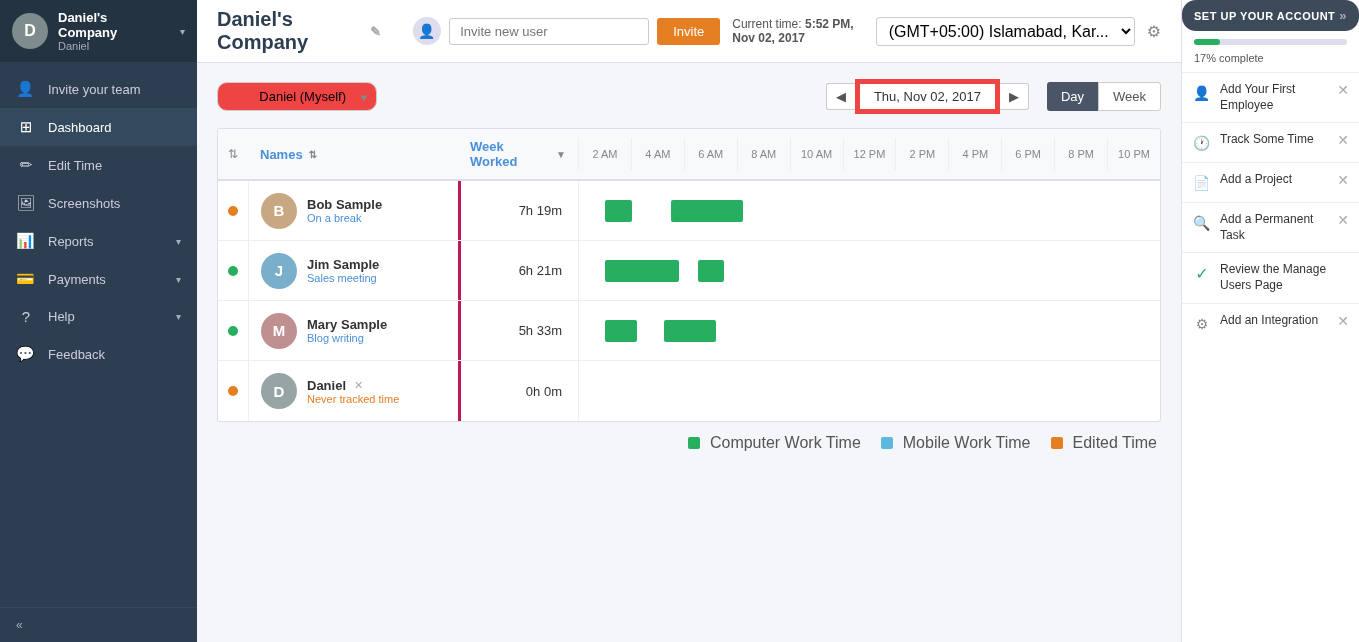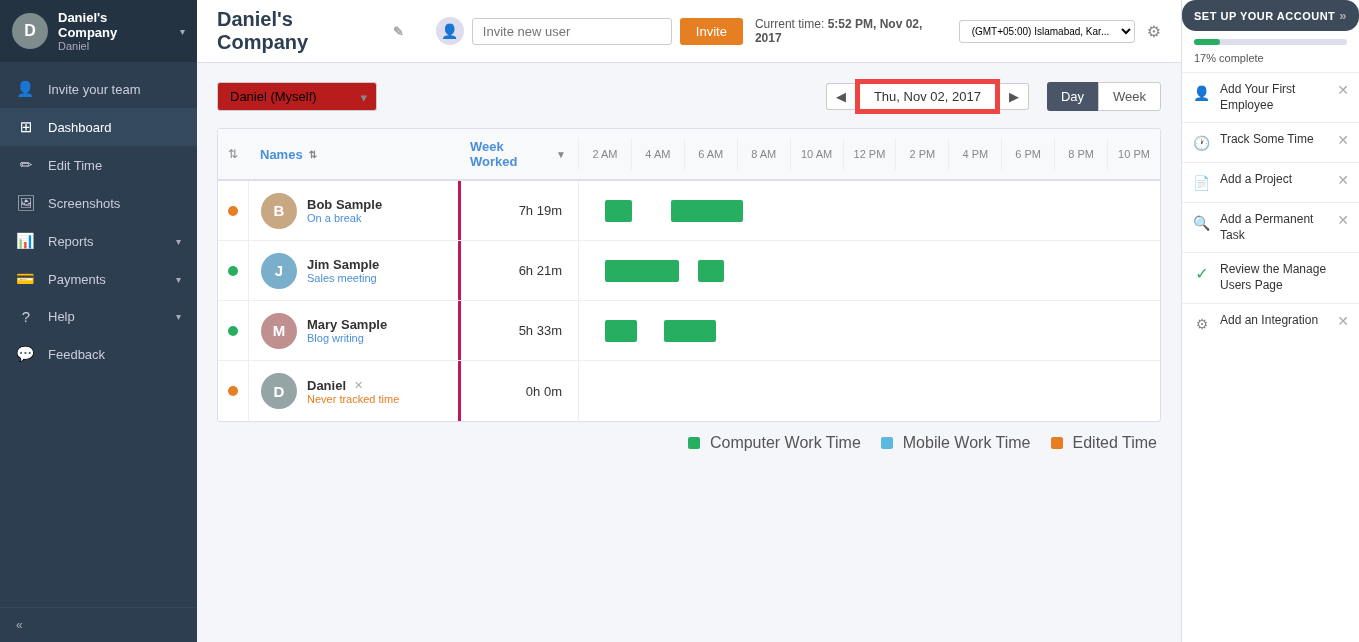--- a/index.html
+++ b/index.html
@@ -86,39 +86,39 @@
       border: 1px solid #ccc; border-radius: 3px;
       padding: 5px 10px; font-size: 13px; width: 200px; outline: none; color: #aaa;
     }
     #invite-button {
       background: #e67e22; color: #fff; border: none;
       padding: 6px 16px; border-radius: 3px; cursor: pointer; font-size: 13px;
     }
     #topbar-right { margin-left: auto; display: flex; align-items: center; gap: 12px; }
     #current-time { font-size: 12px; color: #555; }
     #timezone-select {
-      border: 1px solid #ccc; border-radius: 3px; padding: 4px 8px; font-size: 10px; background: #fff; cursor: pointer;
+      border: 1px solid #ccc; border-radius: 3px; padding: 4px 8px; font-size: 16px; background: #fff; cursor: pointer;
     }
     #tz-settings-icon { color: #888; cursor: pointer; font-size: 16px; }
 
     
     #content {
       flex: 1; padding: 16px 20px; overflow-y: auto; background: #f5f6fa;
     }
 
     
     #controls-row {
       display: flex; align-items: center; justify-content: space-between;
       margin-bottom: 14px;
     }
     #user-select-wrap { position: relative; display: inline-block; }
     #user-select {
-      appearance: none; border: 1px solid #ccc; border-radius: 3px;
-      padding: 6px 30px 6px 12px; font-size: 13px; background: #b91c1c;
-      cursor: pointer; min-width: 160px;
+      appearance: none; border: 1px solid #ccc; border-radius: 10px;
+      padding: 6px 30px 6px 12px; font-size: 13px; background: #ef4444;
+      cursor: pointer; min-width: 160px; text-align: right;
     }
     #user-select-arrow { position: absolute; right: 10px; top: 50%; transform: translateY(-50%); pointer-events: none; color: #888; }
 
     #date-nav { display: flex; align-items: center; gap: 0; }
     #date-prev, #date-next {
       background: #fff; border: 1px solid #ccc; padding: 5px 9px;
       cursor: pointer; font-size: 13px; color: #555;
     }
     #date-prev { border-radius: 3px 0 0 3px; border-right: none; }
     #date-next { border-radius: 0 3px 3px 0; border-left: none; }

